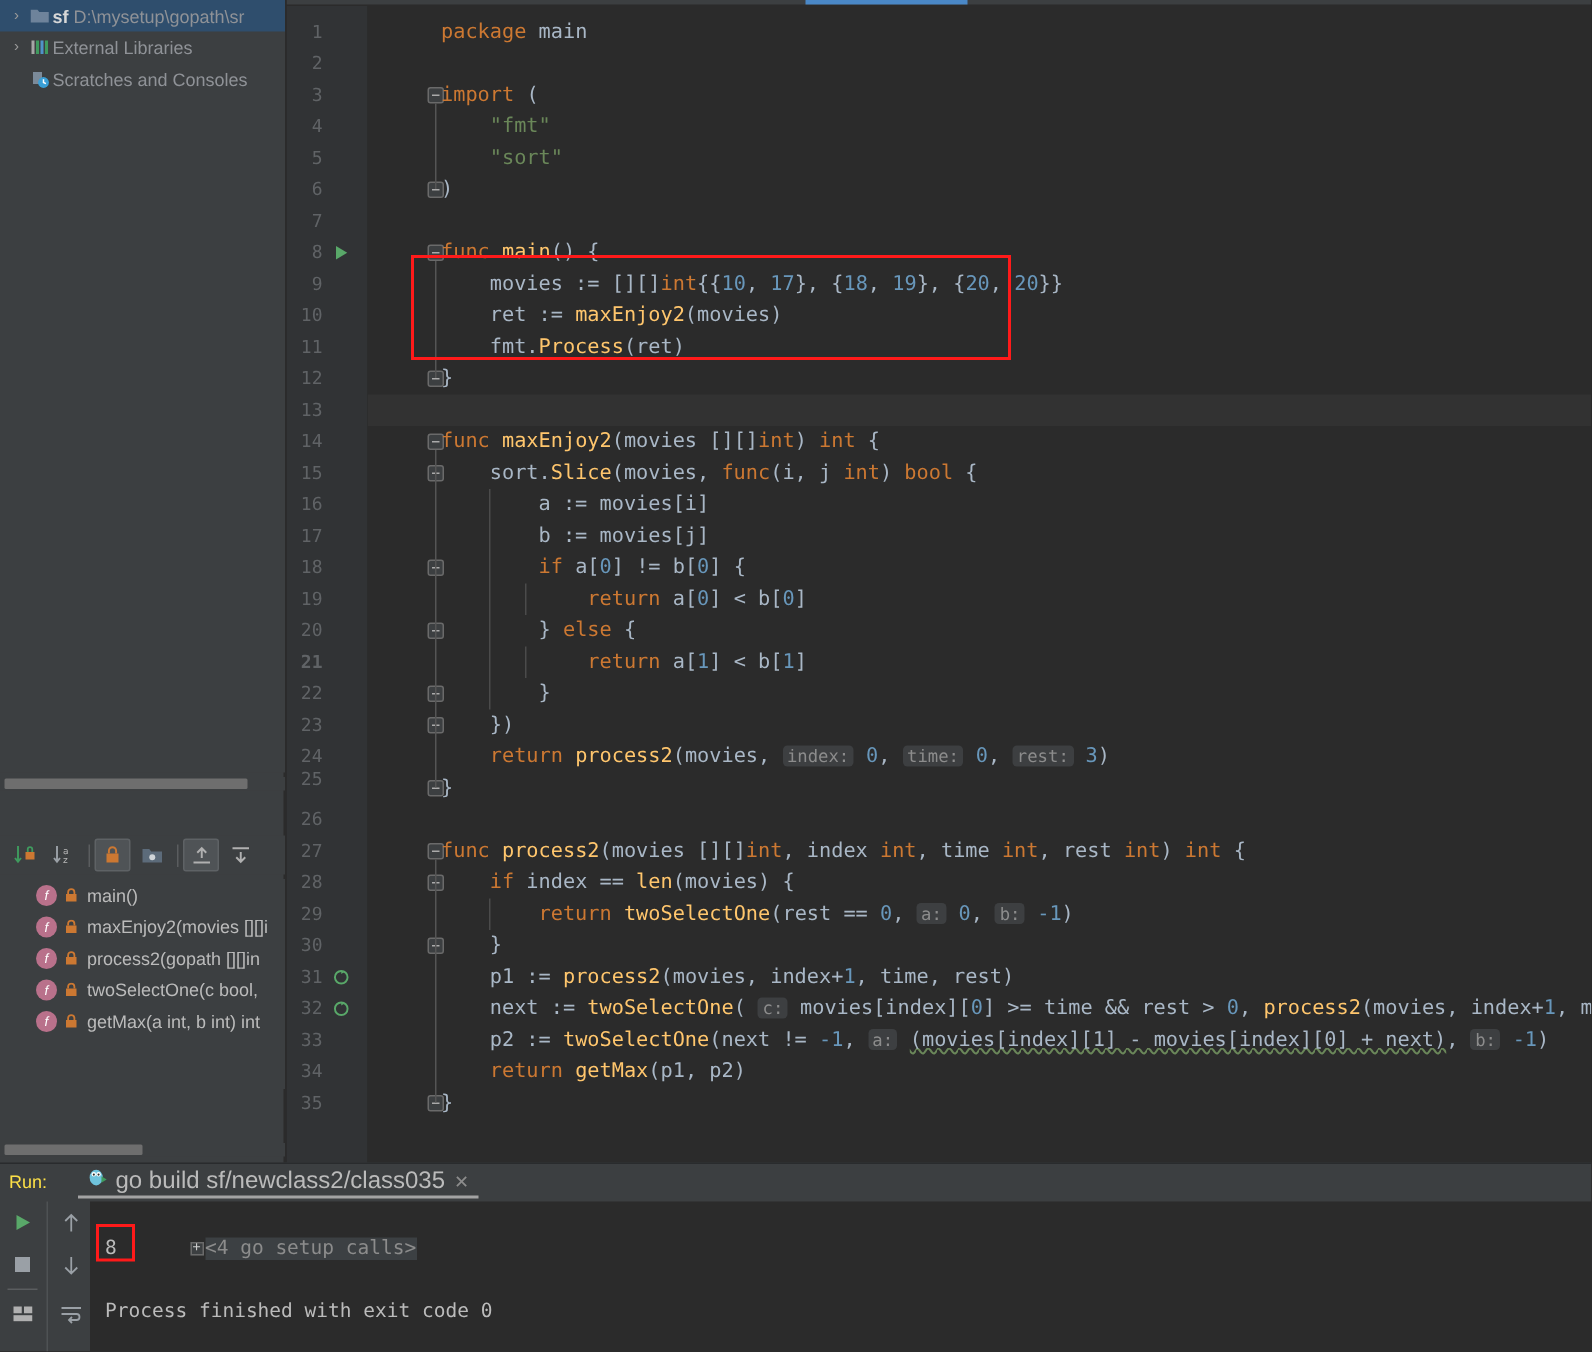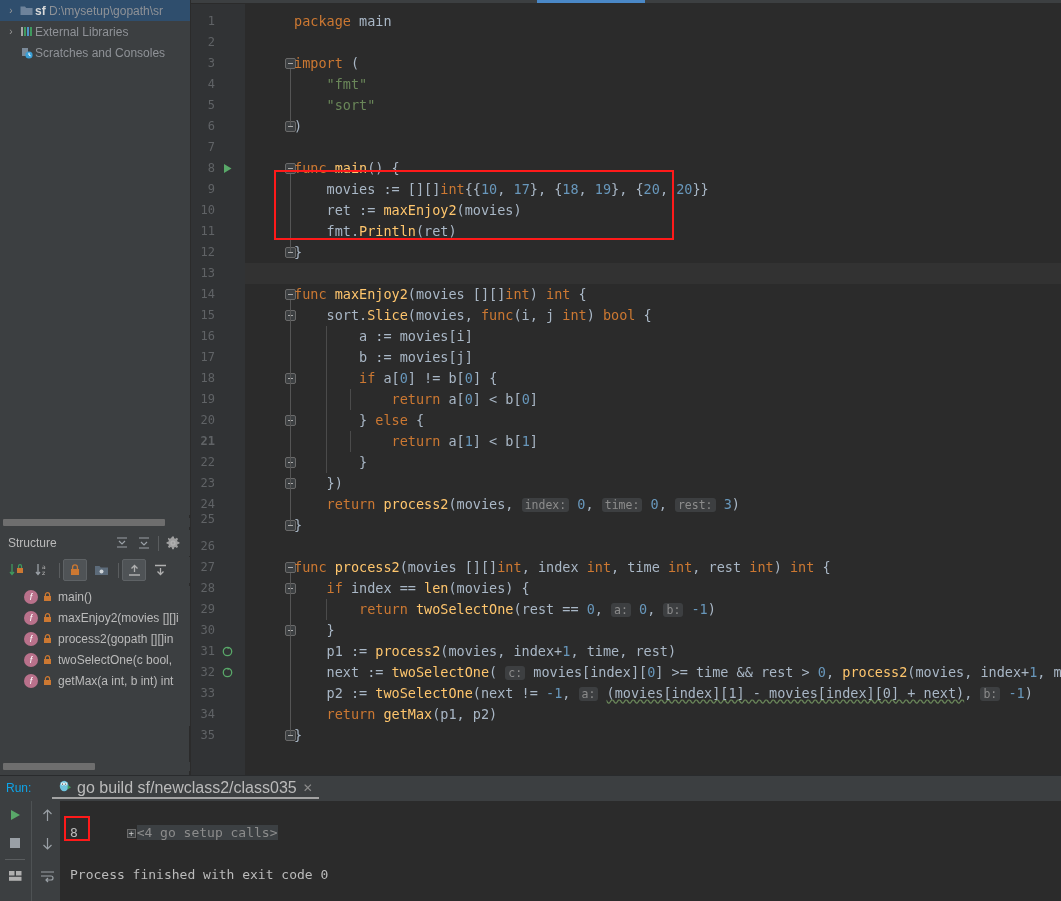--- a/index.html
+++ b/index.html
@@ -171,21 +171,21 @@
   
   .run-panel {
     position: absolute; left: 0; top: 775px; width: 1061px; height: 126px;
     background: #3c3f41;
   }
   .run-topline { position:absolute; left:0; top:0; width:1061px; height:1px; background:#292b2d;}
   .run-header {
     position: absolute; left: 0; top: 1px; width: 1061px; height: 23px;
     display: flex; align-items: center;
   }
-  .run-label { font-size: 12px; color: #0ea5e9; padding-left: 6px; width: 52px; }
+  .run-label { font-size: 12px; color: #fde047; padding-left: 6px; width: 52px; }
   .run-tab {
     display: flex; align-items: center; height: 23px; padding: 0 6px;
     position: relative;
   }
   .run-tab .tabtext { font-size: 16px; color: #bbbbbb; padding: 0 6px 0 5px;}
   .run-tab-underline {
     position: absolute; left: 0; bottom: 0; width: 100%; height: 2px; background: #a3a3a3;
   }
   .close-x { color: #8c8c8c; font-size: 12px; }
 
@@ -264,41 +264,20 @@
         <span class="tree-label">
           <span class="path">Scratches and Consoles</span>
         </span>
       </div>
     </div>
 
     <div class="tree-hscroll">
       <div class="thumb"></div>
     </div>
 
-    <div class="structure-header">
-      <span class="structure-title">Structure</span>
-      <span class="hicon">
-        <svg width="14" height="14" viewBox="0 0 14 14">
-          <path d="M2 2 H12 M4 5 L7 8 L10 5 M2 11 H12" stroke="#9aa0a6" stroke-width="1.2" fill="none"></path>
-        </svg>
-      </span>
-      <span class="hicon">
-        <svg width="14" height="14" viewBox="0 0 14 14">
-          <path d="M2 2 H12 M4 6 L7 9 L10 6 M2 12 H12" stroke="#9aa0a6" stroke-width="1.2" fill="none"></path>
-        </svg>
-      </span>
-      <span class="vsep"></span>
-      <span class="hicon">
-        <svg width="14" height="14" viewBox="0 0 16 16">
-          <path fill="#b0b0b0" d="M8 5a3 3 0 100 6 3 3 0 000-6zm0 1.6a1.4 1.4 0 110 2.8 1.4 1.4 0 010-2.8z"></path>
-          <path fill="#b0b0b0" d="M7 0.6h2l.3 2 1.4.6 1.7-1.1 1.4 1.4-1.1 1.7.6 1.4 2 .3v2l-2 .3-.6 1.4 1.1 1.7-1.4 1.4-1.7-1.1-1.4.6-.3 2H7l-.3-2-1.4-.6-1.7 1.1-1.4-1.4 1.1-1.7-.6-1.4-2-.3v-2l2-.3.6-1.4-1.1-1.7L2.6 2.1l1.7 1.1 1.4-.6z" opacity="0.85"></path>
-        </svg>
-      </span>
-      <span style="width:6px"></span>
-    </div>
 
     <div class="structure-toolbar">
       <span class="tbtn">
         <svg width="16" height="16" viewBox="0 0 16 16">
           <path d="M4 2 V12 M2 10 L4 12.5 L6 10" stroke="#3f9a5e" stroke-width="1.3" fill="none"></path>
           <rect x="9" y="6" width="6" height="5" fill="#cc7832"></rect>
           <path d="M10.5 6 V4.2 a1.5 1.5 0 013 0 V6" stroke="#3f9a5e" stroke-width="1.2" fill="none"></path>
         </svg>
       </span>
       <span class="tbtn">
@@ -477,21 +456,21 @@
           <div class="code-line" style="top: 7px;"><span class="kw">package</span> <span class="ident">main</span></div>
           <div class="code-line" style="top: 28px;"></div>
           <div class="code-line" style="top: 49px;"><span class="kw">import</span> <span class="ident">(</span></div>
           <div class="code-line" style="top: 70px;">    <span class="str">"fmt"</span></div>
           <div class="code-line" style="top: 91px;">    <span class="str">"sort"</span></div>
           <div class="code-line" style="top: 112px;"><span class="ident">)</span></div>
           <div class="code-line" style="top: 133px;"></div>
           <div class="code-line" style="top: 154px;"><span class="kw">func</span> <span class="fnname">main</span><span class="ident">() {</span></div>
           <div class="code-line" style="top: 175px;">    <span class="ident">movies :=</span> <span class="ident">[][]</span><span class="kw">int</span><span class="ident">{{</span><span class="num">10</span><span class="ident">, </span><span class="num">17</span><span class="ident">}, {</span><span class="num">18</span><span class="ident">, </span><span class="num">19</span><span class="ident">}, {</span><span class="num">20</span><span class="ident">, </span><span class="num">20</span><span class="ident">}}</span></div>
           <div class="code-line" style="top: 196px;">    <span class="ident">ret := </span><span class="fnname">maxEnjoy2</span><span class="ident">(movies)</span></div>
-          <div class="code-line" style="top: 217px;">    <span class="ident">fmt.</span><span class="fnname">Println</span><span class="ident">(ret)</span></div>
+          <div class="code-line" style="top: 217px;">    <span class="ident">fmt.</span><span class="fnname">Process</span><span class="ident">(ret)</span></div>
           <div class="code-line" style="top: 238px;"><span class="ident">}</span></div>
           <div class="code-line" style="top: 259px;"></div>
           <div class="code-line" style="top: 280px;"><span class="kw">func</span> <span class="fnname">maxEnjoy2</span><span class="ident">(movies [][]</span><span class="kw">int</span><span class="ident">) </span><span class="kw">int</span><span class="ident"> {</span></div>
           <div class="code-line" style="top: 301px;">    <span class="ident">sort.</span><span class="fnname">Slice</span><span class="ident">(movies, </span><span class="kw">func</span><span class="ident">(i, j </span><span class="kw">int</span><span class="ident">) </span><span class="kw">bool</span><span class="ident"> {</span></div>
           <div class="code-line" style="top: 343px;">        <span class="ident">b := movies[j]</span></div>
           <div class="code-line" style="top: 322px;">        <span class="ident">a := movies[i]</span></div>
           <div class="code-line" style="top: 364px;">        <span class="kw">if</span><span class="ident"> a[</span><span class="num">0</span><span class="ident">] != b[</span><span class="num">0</span><span class="ident">] {</span></div>
           <div class="code-line" style="top: 385px;">            <span class="kw">return</span><span class="ident"> a[</span><span class="num">0</span><span class="ident">] &lt; b[</span><span class="num">0</span><span class="ident">]</span></div>
           <div class="code-line" style="top: 406px;">        <span class="ident">} </span><span class="kw">else</span><span class="ident"> {</span></div>
           <div class="code-line" style="top: 427px;">            <span class="kw">return</span><span class="ident"> a[</span><span class="num">1</span><span class="ident">] &lt; b[</span><span class="num">1</span><span class="ident">]</span></div>

